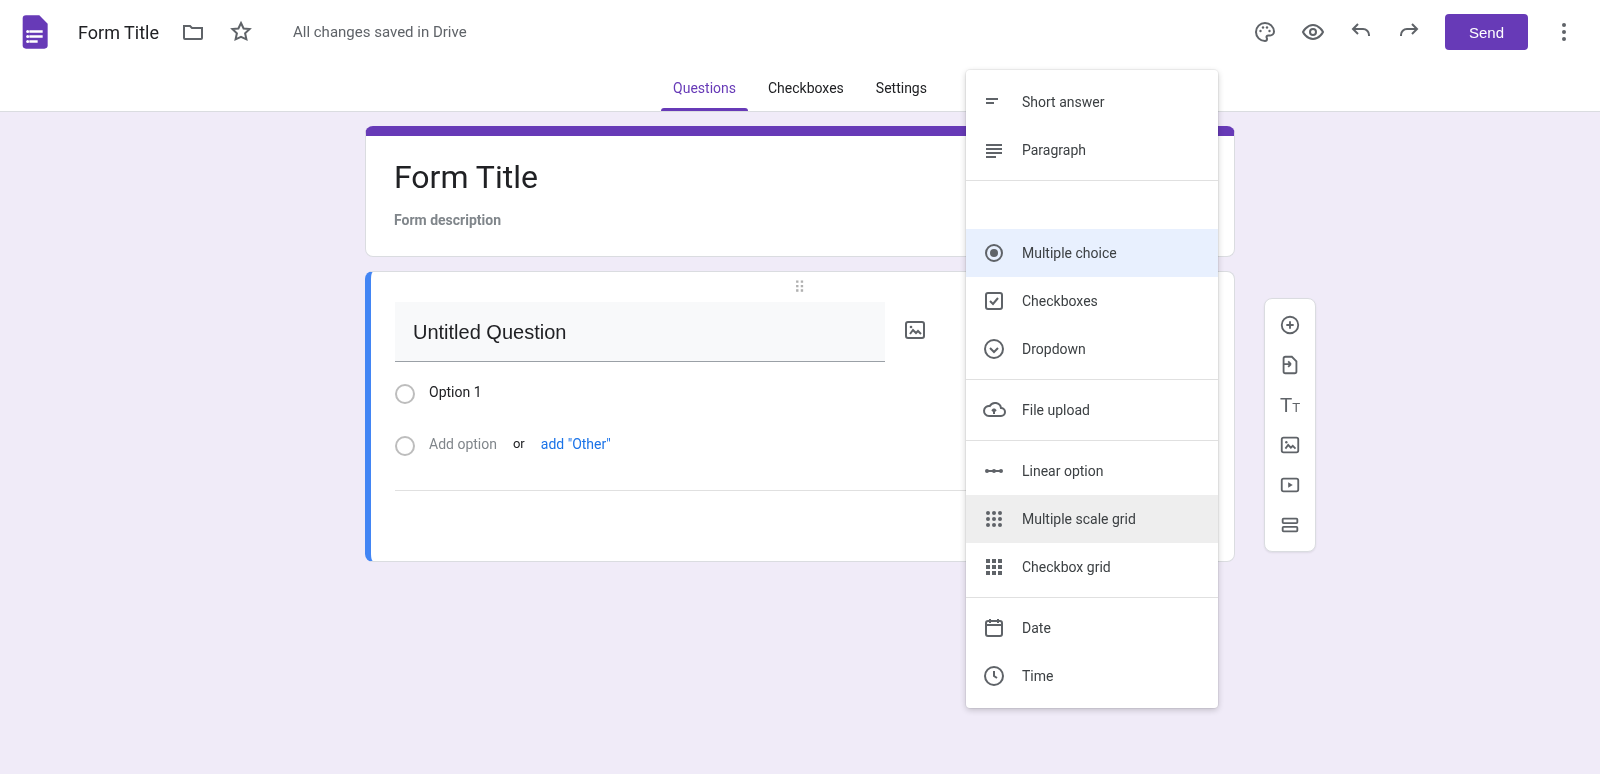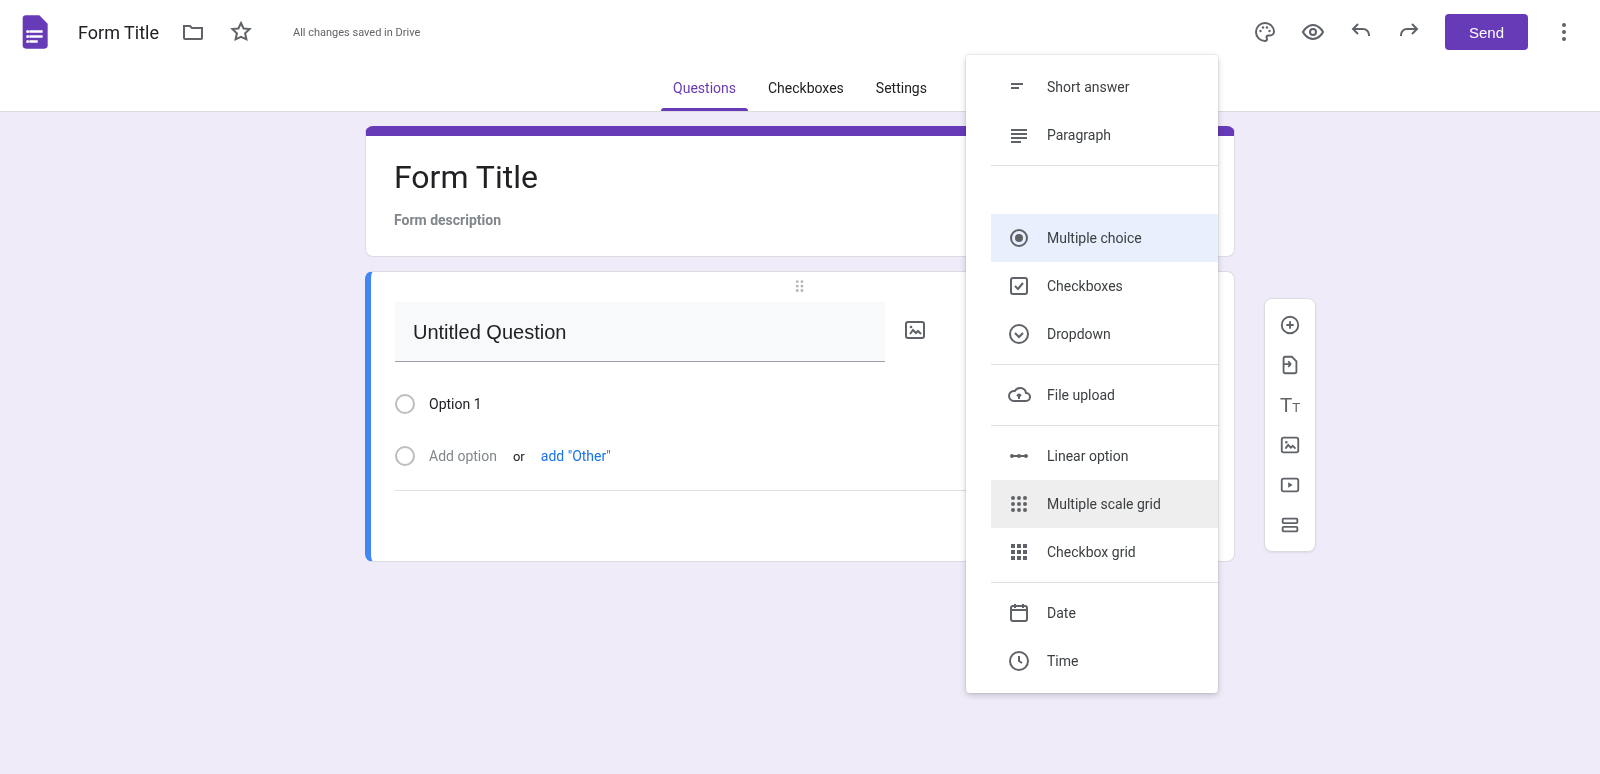--- a/index.html
+++ b/index.html
@@ -42,21 +42,21 @@
   }
   .icon-btn {
     width: 40px; height: 40px;
     display: flex; align-items: center; justify-content: center;
     border-radius: 50%;
     cursor: pointer;
     color: var(--text-muted);
   }
   .icon-btn svg { width: 24px; height: 24px; }
   .save-status {
-    font-size: 11px;
+    font-size: 15px;
     color: var(--text-muted);
     margin-left: 24px;
   }
   .topbar-spacer { flex: 1; }
   .send-btn {
     background: var(--purple);
     color: #fff;
     font-size: 15px;
     font-weight: 500;
     border: none;
@@ -164,21 +164,21 @@
   .image-add-btn {
     color: var(--text-muted);
     cursor: pointer;
   }
   .image-add-btn svg { width: 24px; height: 24px; }
 
   .options {
     margin-top: 22px;
   }
   .opt-row {
-    display: flex; align-items: center;
+    display: flex; align-items: flex-start;
     gap: 14px;
     height: 40px;
     margin-bottom: 12px;
   }
   .opt-radio {
     width: 20px; height: 20px;
     border: 2px solid #bdbdbd;
     border-radius: 50%;
   }
   .opt-label { font-size: 14px; color: var(--text); }
@@ -210,21 +210,21 @@
     width: 252px;
     background: #fff;
     border-radius: 4px;
     box-shadow: 0 2px 6px rgba(0,0,0,.2), 0 0 0 1px rgba(0,0,0,.05);
     padding: 8px 0;
     z-index: 10;
   }
   
   .type-menu { top: 55px; }
   
-  .type-menu { position: fixed; top: 55px; left: 966px; padding-left: 25px; }
+  .type-menu { position: fixed; top: 70px; left: 966px; }
 
   .menu-item {
     display: flex; align-items: center;
     gap: 16px;
     height: 48px;
     padding: 0 16px;
     font-size: 14px;
     color: #3c4043;
     cursor: pointer;
   }

